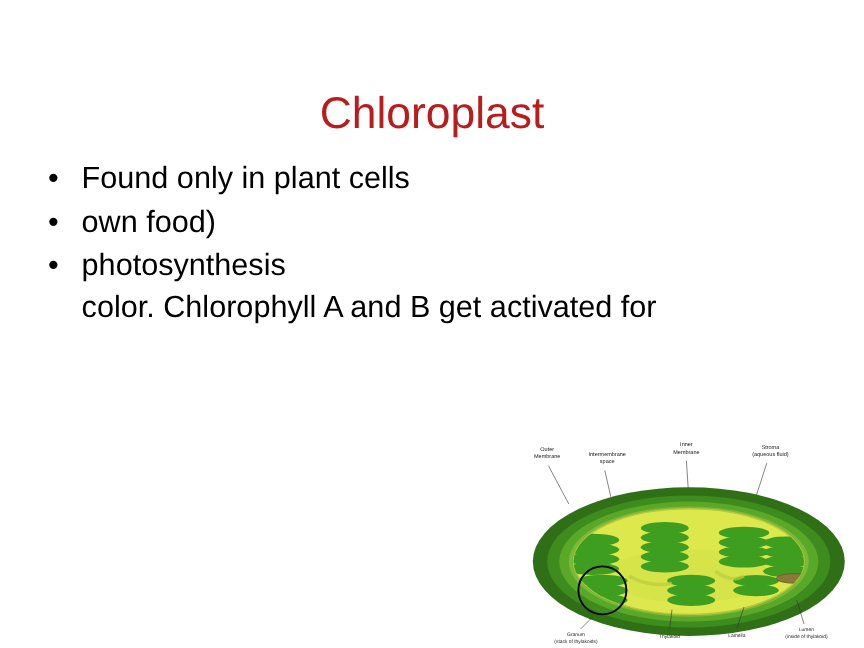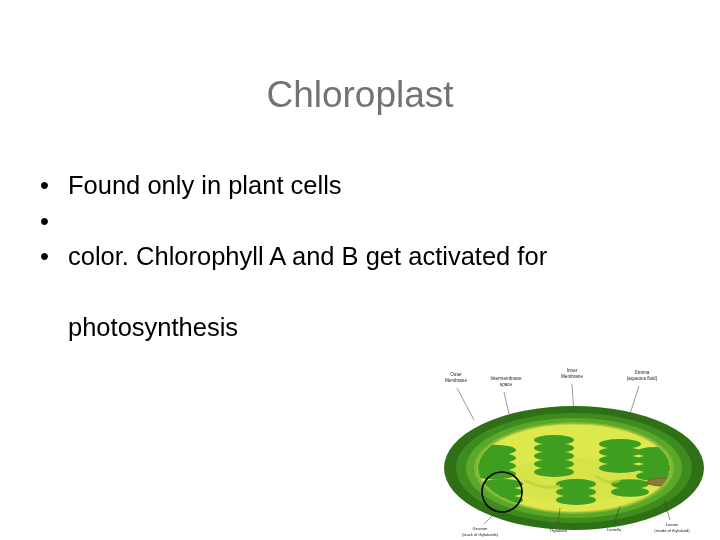--- a/index.html
+++ b/index.html
@@ -29,21 +29,21 @@
   #slide-title {
     position: absolute;
     left: 0;
     top: 48px;
     width: 720px;
     text-align: center;
     font-size: 37px;
     line-height: 44px;
     font-weight: normal;
     letter-spacing: 0px;
-    color: #737373;
+    color: #b91c1c;
     white-space: nowrap;
   }
 
   
   #body-list {
     position: absolute;
     left: 28px;
     top: 132px;
     width: 660px;
     margin: 0;
@@ -60,21 +60,20 @@
   }
   .bullet-item .dot {
     position: absolute;
     left: 12px;
     top: 0;
     font-size: 25.5px;
     line-height: 35px;
   }
   .bullet-text {
     display: block;
-    margin-top: 36px;
   }
   .em-bold {
     font-weight: bold;
   }
 
   
   #chloroplast-figure {
     position: absolute;
     left: 424px;
     top: 368px;
@@ -110,26 +109,27 @@
 
   <ul id="body-list">
 
     <li class="bullet-item">
       <span class="dot">•</span>
       <span class="bullet-text">Found only in plant cells</span>
     </li>
 
     <li class="bullet-item">
       <span class="dot">•</span>
+      <span class="bullet-text">own food)</span>
     </li>
 
     <li class="bullet-item">
       <span class="dot">•</span>
+      <span class="bullet-text">photosynthesis</span>
       <span class="bullet-text">color. Chlorophyll A and B get activated for</span>
-      <span class="bullet-text">photosynthesis</span>
     </li>
 
   </ul>
 
   <div id="chloroplast-figure">
     <svg viewBox="0 0 296 172" xmlns="http://www.w3.org/2000/svg">
 
       <defs>
         <clipPath id="stromaClip">
           <ellipse cx="150" cy="100" rx="96" ry="44"></ellipse>

